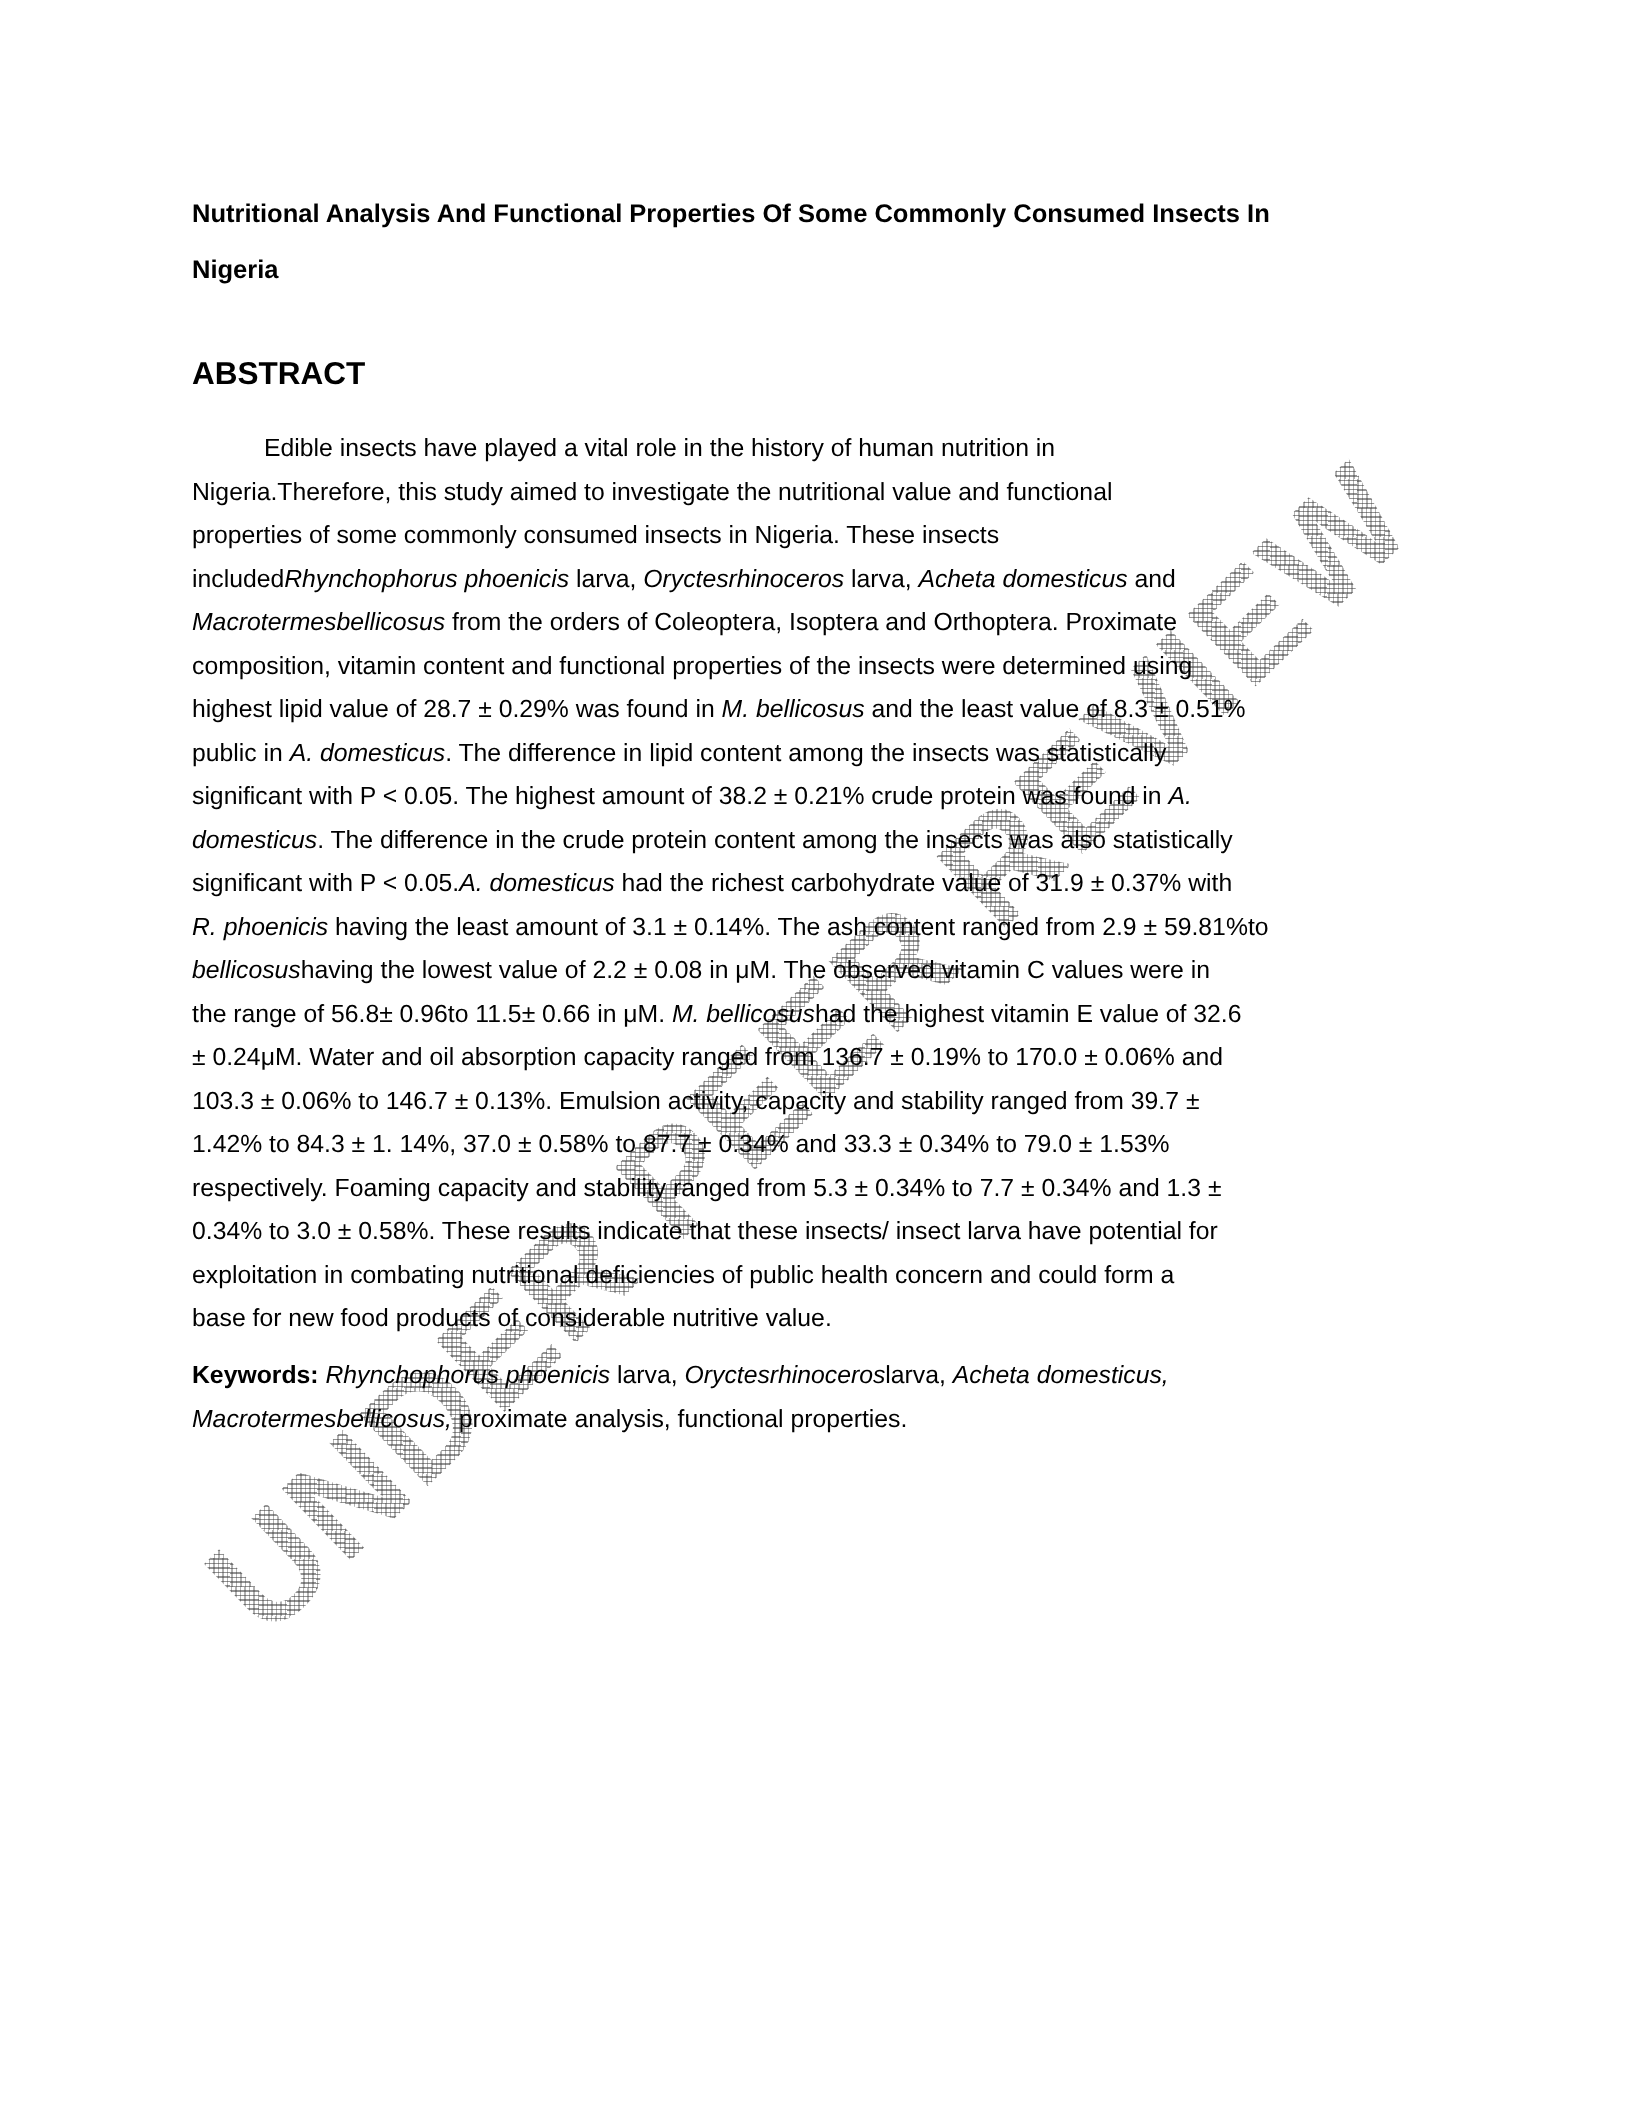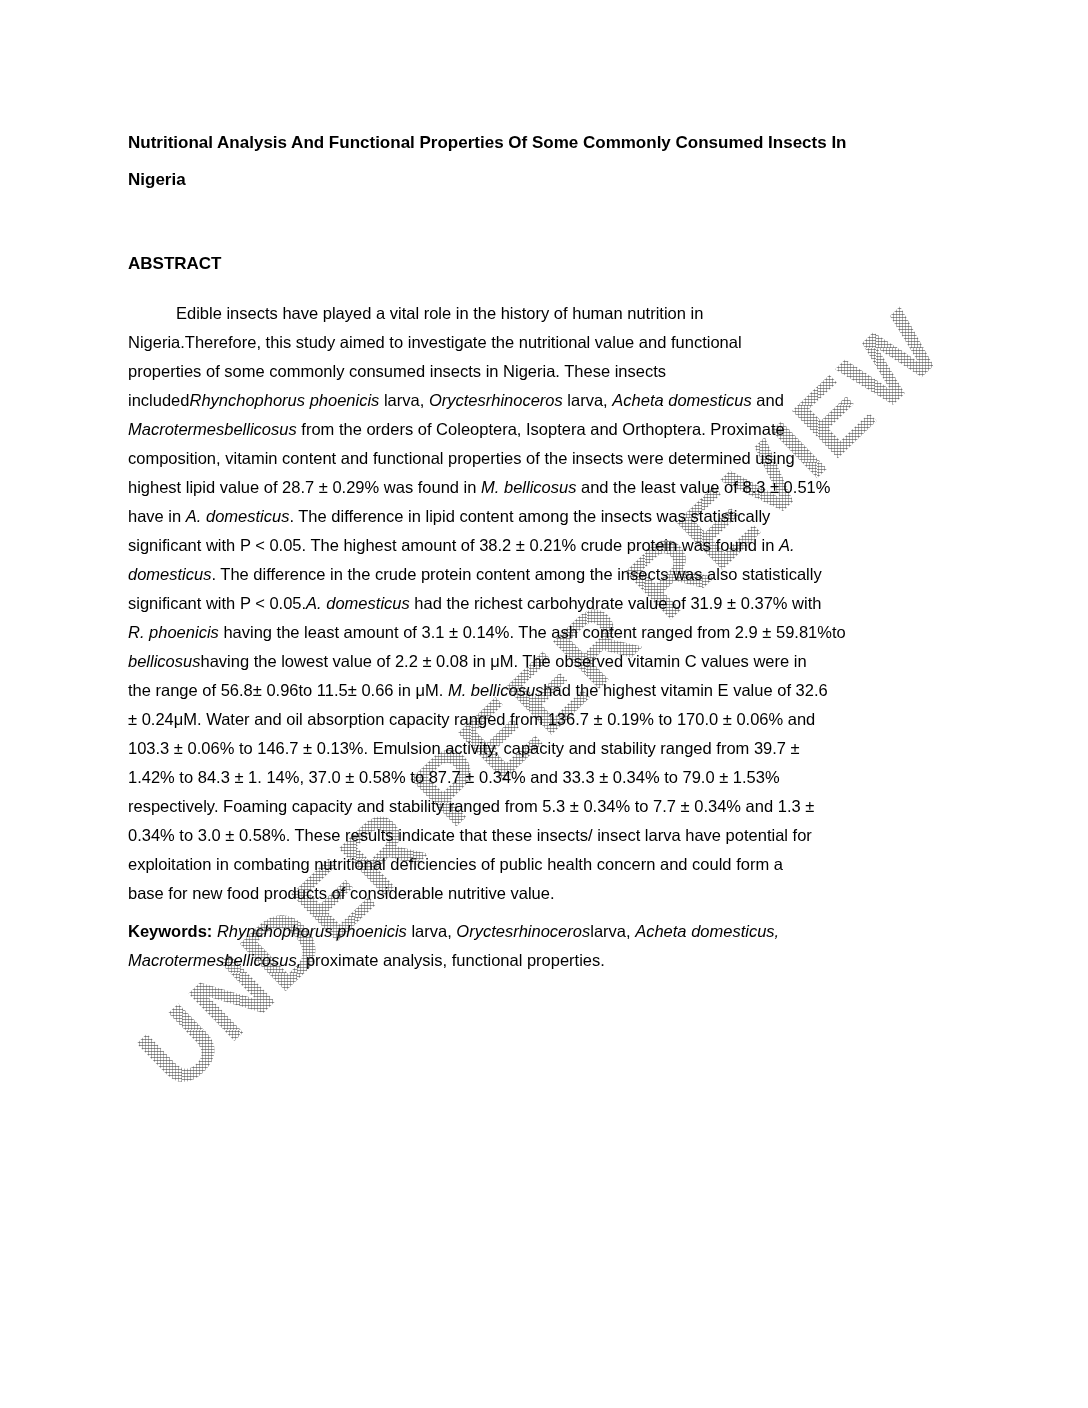--- a/index.html
+++ b/index.html
@@ -46,23 +46,23 @@
     position: relative;
     z-index: 1;
     padding: 124px 128px 0 128px;
   }
   .doc-title .tline {
     font-weight: bold;
     font-size: 17px;
     line-height: 37px;
   }
   .abstract-heading {
-    font-size: 17px;
+    font-size: 21px;
     font-weight: bold;
-    margin: 56px 0 0 0;
+    margin: 42px 0 0 0;
     line-height: 20px;
   }
   .abstract-body {
     margin-top: 25px;
     font-size: 16.5px;
     line-height: 29px;
   }
   .abstract-body .tline:first-child {
     text-indent: 48px;
   }
@@ -91,21 +91,21 @@
     <div class="abstract-heading">ABSTRACT</div>
 
     <div class="abstract-body">
         <div class="tline"><span>Edible insects have played a vital role in the history of human nutrition in</span></div>
         <div class="tline"><span>Nigeria.Therefore, this study aimed to investigate the nutritional value and functional</span></div>
         <div class="tline"><span>properties of some commonly consumed insects in Nigeria. These insects</span></div>
         <div class="tline"><span>included</span><span class="it">Rhynchophorus phoenicis</span><span> larva, </span><span class="it">Oryctesrhinoceros</span><span> larva, </span><span class="it">Acheta domesticus</span><span> and</span></div>
         <div class="tline"><span class="it">Macrotermesbellicosus</span><span> from the orders of Coleoptera, Isoptera and Orthoptera. Proximate</span></div>
         <div class="tline"><span>composition, vitamin content and functional properties of the insects were determined using</span></div>
         <div class="tline"><span>highest lipid value of 28.7 ± 0.29% was found in </span><span class="it">M. bellicosus</span><span> and the least value of 8.3 ± 0.51%</span></div>
-        <div class="tline"><span>have in </span><span class="it">A. domesticus</span><span>. The difference in lipid content among the insects was statistically</span></div>
+        <div class="tline"><span>public in </span><span class="it">A. domesticus</span><span>. The difference in lipid content among the insects was statistically</span></div>
         <div class="tline"><span>significant with P &lt; 0.05. The highest amount of 38.2 ± 0.21% crude protein was found in </span><span class="it">A.</span></div>
         <div class="tline"><span class="it">domesticus</span><span>. The difference in the crude protein content among the insects was also statistically</span></div>
         <div class="tline"><span>significant with P &lt; 0.05.</span><span class="it">A. domesticus</span><span> had the richest carbohydrate value of 31.9 ± 0.37% with</span></div>
         <div class="tline"><span class="it">R. phoenicis</span><span> having the least amount of 3.1 ± 0.14%. The ash content ranged from 2.9 ± 59.81%to</span></div>
         <div class="tline"><span class="it">bellicosus</span><span>having the lowest value of 2.2 ± 0.08 in μM. The observed vitamin C values were in</span></div>
         <div class="tline"><span>the range of 56.8± 0.96to 11.5± 0.66 in μM. </span><span class="it">M. bellicosus</span><span>had the highest vitamin E value of 32.6</span></div>
         <div class="tline"><span>± 0.24μM. Water and oil absorption capacity ranged from 136.7 ± 0.19% to 170.0 ± 0.06% and</span></div>
         <div class="tline"><span>103.3 ± 0.06% to 146.7 ± 0.13%. Emulsion activity, capacity and stability ranged from 39.7 ±</span></div>
         <div class="tline"><span>1.42% to 84.3 ± 1. 14%, 37.0 ± 0.58% to 87.7 ± 0.34% and 33.3 ± 0.34% to 79.0 ± 1.53%</span></div>
         <div class="tline"><span>respectively. Foaming capacity and stability ranged from 5.3 ± 0.34% to 7.7 ± 0.34% and 1.3 ±</span></div>

